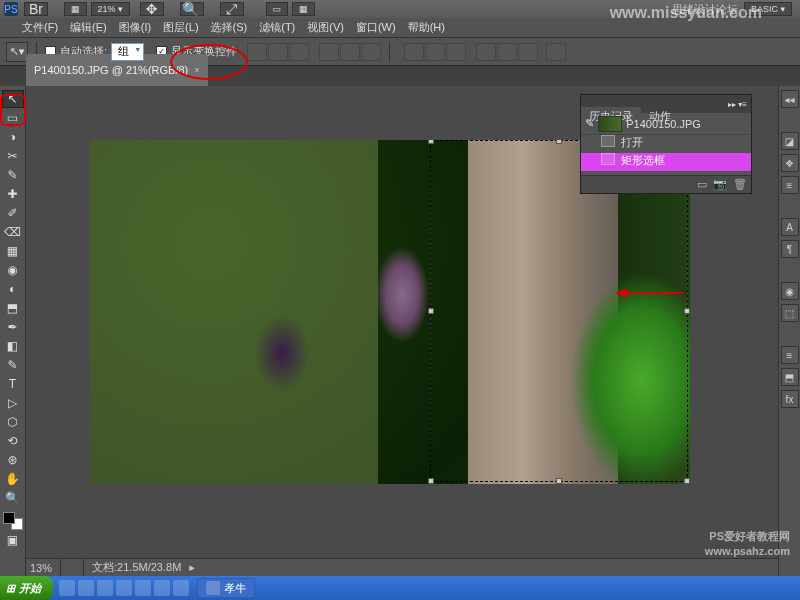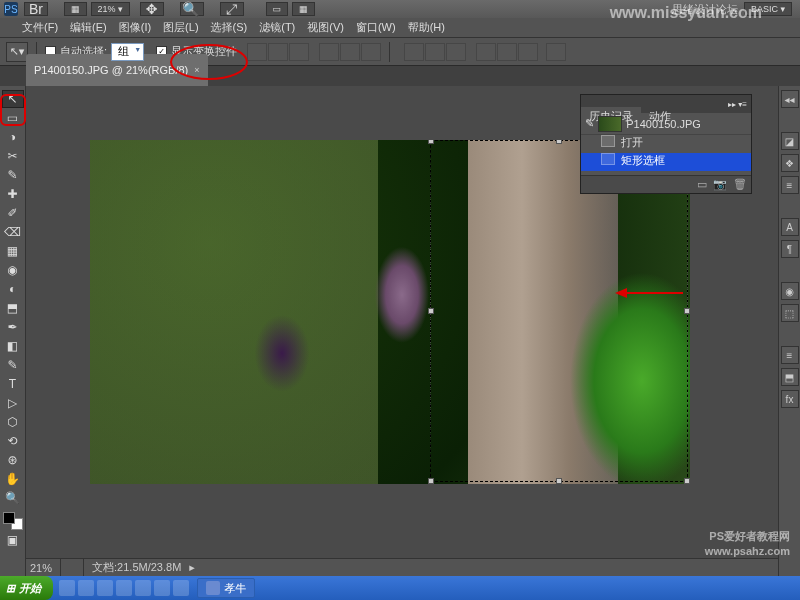--- a/index.html
+++ b/index.html
@@ -58,21 +58,21 @@
 .right-strip .gap { height: 16px; }
 
 .history-panel { position: absolute; top: 8px; right: 26px; width: 172px; background: #535353; border: 1px solid #222; z-index: 50; color: #ddd; }
 .history-panel .tabs { height: 18px; background: #404040; display: flex; align-items: center; }
 .history-panel .tabs .tab { padding: 2px 8px; margin-top: 24px; }
 .history-panel .tabs .tab.active { background: #535353; }
 .history-panel .tabs .tab-r { margin-left: auto; padding: 0 4px; font-size: 8px; }
 .history-panel .snap { height: 22px; display: flex; align-items: center; padding: 0 4px; gap: 4px; border-bottom: 1px solid #444; }
 .history-panel .snap .thumb { width: 24px; height: 16px; background: linear-gradient(90deg,#2a4a1a,#4a6a2a); border: 1px solid #333; }
 .history-panel .row { height: 18px; display: flex; align-items: flex-start; padding-left: 20px; gap: 6px; }
-.history-panel .row.sel { background: #1d4ed8; color: #fff; }
+.history-panel .row.sel { background: #d946ef; color: #fff; }
 .history-panel .row .ric { width: 14px; height: 12px; background: rgba(255,255,255,0.15); border: 1px solid rgba(255,255,255,0.3); }
 .history-panel .footer { height: 18px; background: #4a4a4a; display: flex; justify-content: flex-end; align-items: center; gap: 6px; padding: 0 4px; font-size: 9px; color: #aaa; border-top: 1px solid #333; }
 
 .statusbar { position: absolute; left: 26px; right: 22px; height: 18px; bottom: 24px; background: #535353; border-top: 1px solid #333; display: flex; align-items: center; color: #ccc; padding: 0 4px; gap: 8px; }
 .taskbar { position: absolute; bottom: 0; left: 0; right: 0; height: 24px; background: linear-gradient(#3a76d8,#245ebc); display: flex; align-items: center; color: #fff; }
 .taskbar .start { background: linear-gradient(#4caa2a,#2a7a0a); height: 100%; padding: 0 12px 0 6px; display: flex; align-items: center; gap: 4px; border-radius: 0 8px 8px 0; font-style: italic; font-weight: bold; }
 .taskbar .ql { height: 100%; display: flex; align-items: center; gap: 3px; padding: 0 6px; }
 .taskbar .ql .q { width: 16px; height: 16px; background: rgba(255,255,255,0.2); border-radius: 2px; }
 .taskbar .task { background: #3a6ec8; border: 1px solid #2a5eb0; height: 20px; padding: 0 8px; display: flex; align-items: center; gap: 4px; margin-left: 2px; border-radius: 2px; }
 .taskbar .task .ti { width: 14px; height: 14px; background: #6a8ad0; border-radius: 2px; }
@@ -247,21 +247,21 @@
     <div class="ic">◉</div>
     <div class="ic">⬚</div>
     <div class="gap"></div>
     <div class="ic">≡</div>
     <div class="ic">⬒</div>
     <div class="ic">fx</div>
   </div>
 </div>
 
 <div class="statusbar">
-  <span>21%</span>
+  <span>13%</span>
   <span style="width:24px;border-left:1px solid #333;border-right:1px solid #333;height:100%"></span>
   <span>文档:21.5M/23.8M</span>
   <span>▸</span>
 </div>
 
 <div class="taskbar">
   <div class="start">
     <span>⊞</span>
     <span>开始</span>
   </div>

